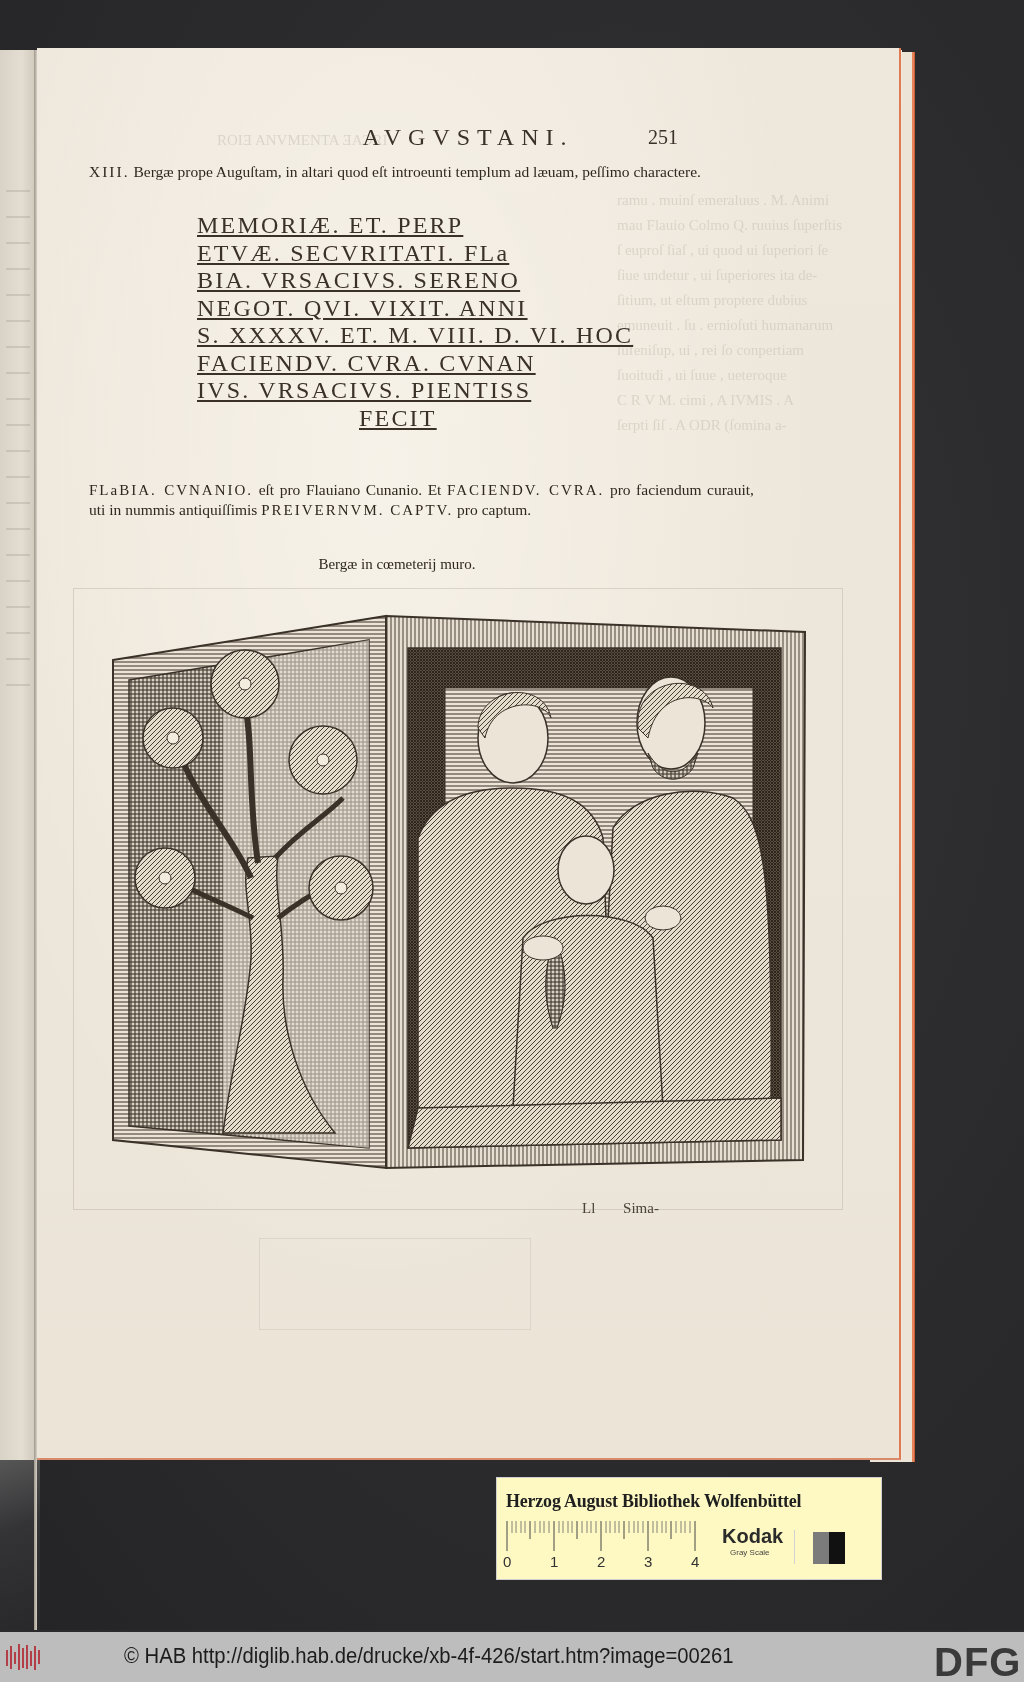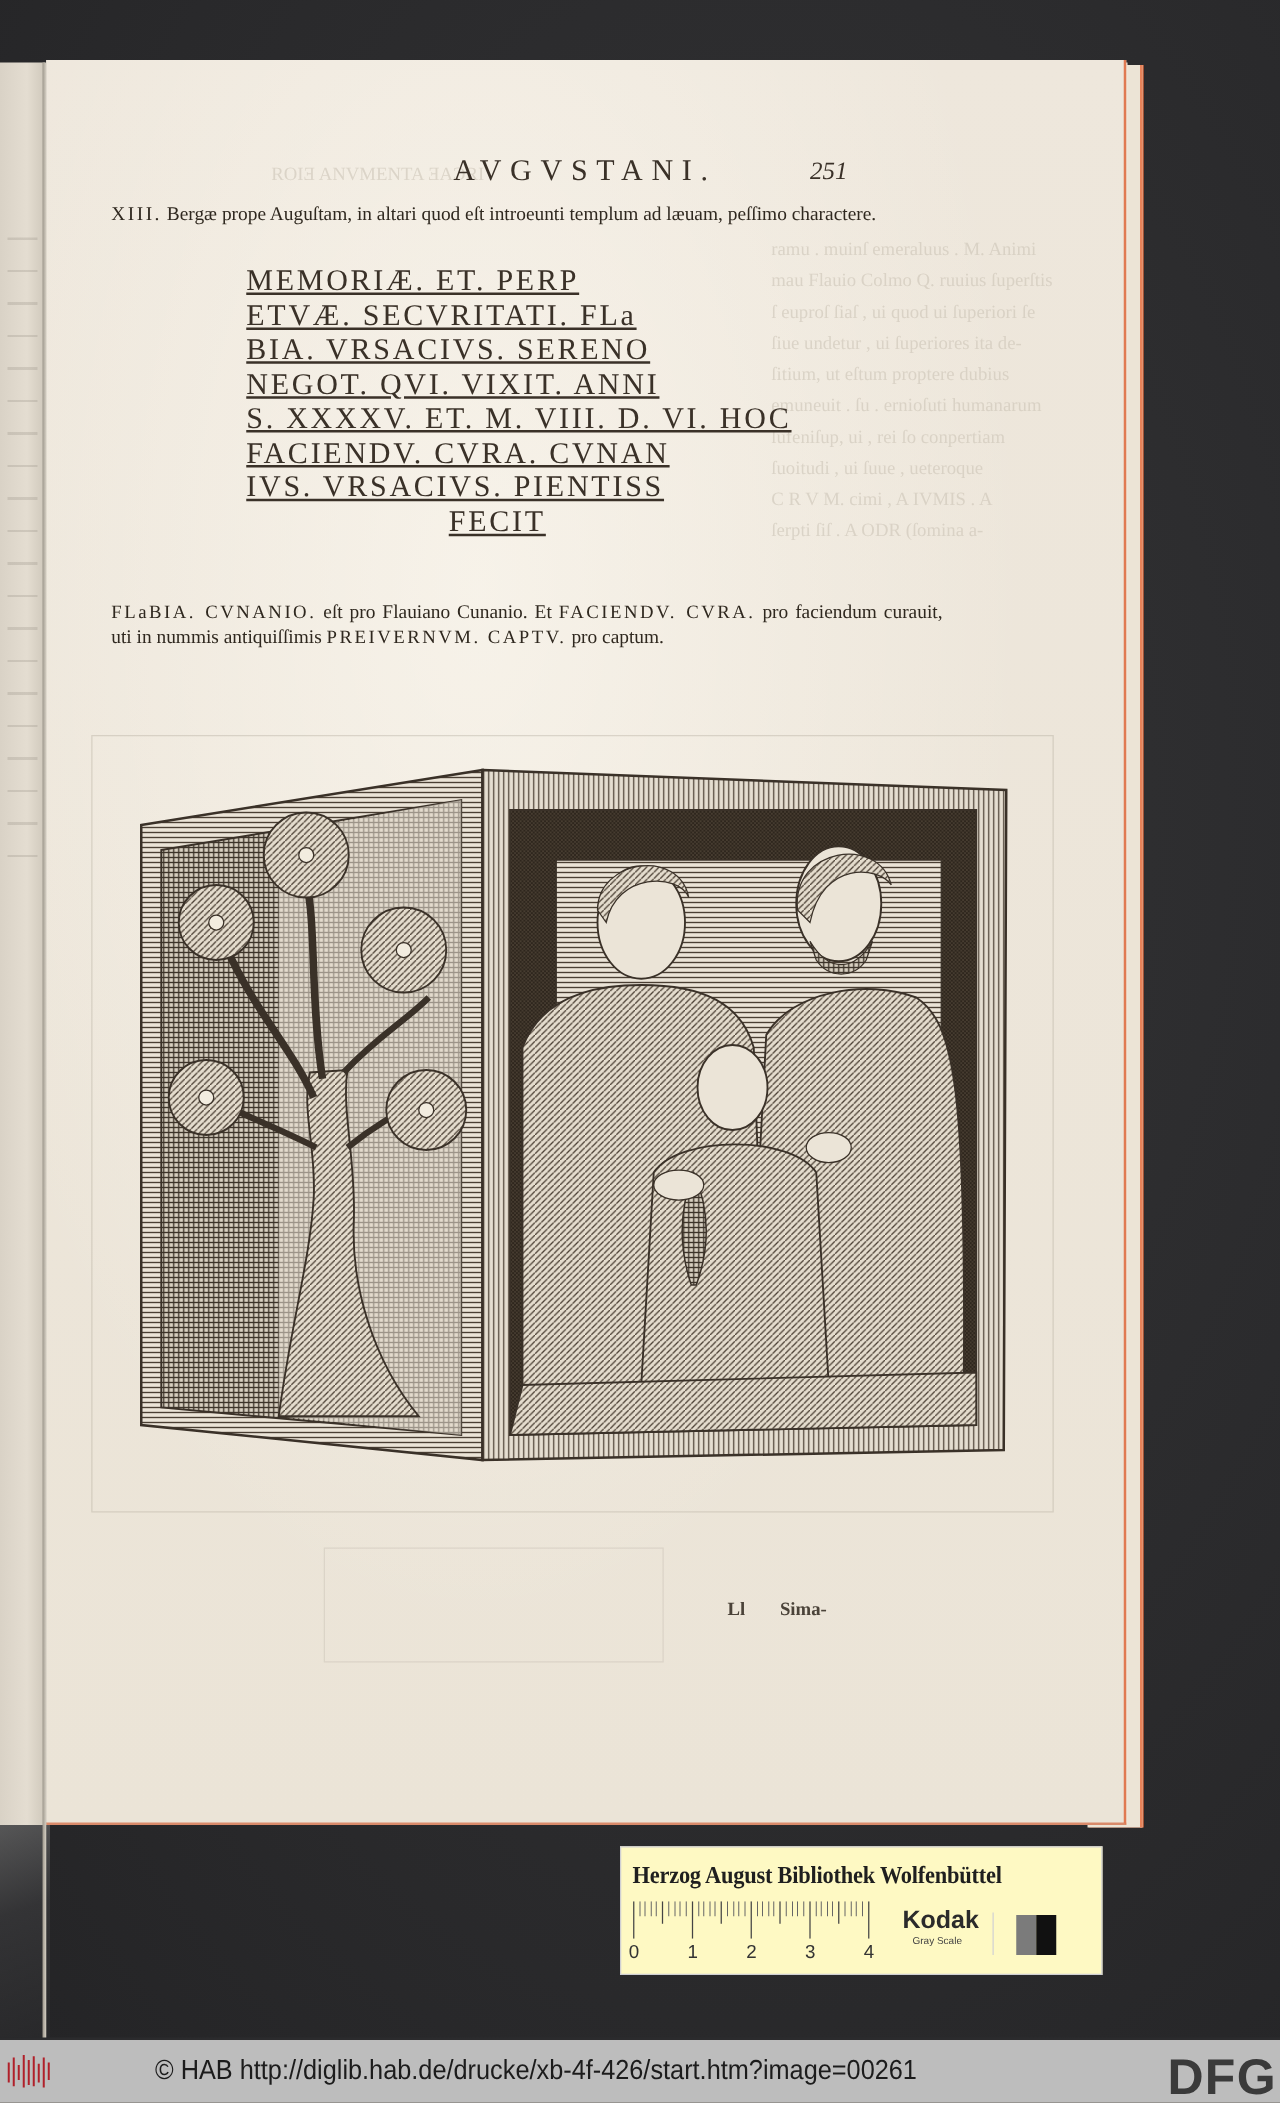--- a/index.html
+++ b/index.html
@@ -56,21 +56,21 @@
   }
   .show-through {
     position:absolute; color:#c9c1b3; font-size:15px; line-height:25px; opacity:.55;
     white-space:nowrap; overflow:hidden;
   }
   .running-head {
     position:absolute; top:76px; left:0; width:100%;
     text-align:center; font-size:24px; letter-spacing:7px; color:#3a3128;
   }
   .page-num {
-    position:absolute; top:78px; left:611px; font-size:20px; color:#3a3128; font-style:italic;
+    position:absolute; top:78px; left:611px; font-size:20px; color:#3a3128; 
   }
   .intro {
     position:absolute; top:114px; left:52px; width:660px;
     font-size:15.5px; line-height:19px; color:#2f281f;
   }
   .intro .num { letter-spacing:2px; }
   .inscription {
     position:absolute; top:164px; left:160px; width:520px;
     font-size:24px; line-height:27.5px; letter-spacing:2.2px; color:#3a3128;text-decoration:underline;
   }
@@ -87,22 +87,22 @@
   }
   
   .engraving {
     position:absolute; left:36px; top:540px; width:768px; height:630px;
   }
   .plate-mark {
     position:absolute; left:0; top:0; width:768px; height:620px;
     border:1px solid rgba(170,160,145,.35);
   }
   .signature {
-    position:absolute; top:1232px; left:545px; font-size:15px; color:#4a4238;
-    word-spacing:24px; font-weight:bold;
+    position:absolute; top:1152px; left:545px; font-size:15px; color:#4a4238;
+    word-spacing:24px; font-weight:normal;
   }
   
   .ghost-box {
     position:absolute; left:222px; top:1190px; width:270px; height:90px;
     border:1px solid rgba(150,140,125,.18);
   }
   
   .color-card {
     position:absolute; left:496px; top:1477px; width:384px; height:101px;
     background:#fef9c3; border:1px solid #cfcfd2;
@@ -188,20 +188,21 @@
     <div class="line">S. XXXXV. ET. M. VIII. D. VI. HOC</div>
     <div class="line">FACIENDV. CVRA. CVNAN</div>
     <div class="line">IVS. VRSACIVS. PIENTISS</div>
     <div class="line fecit">FECIT</div>
   </div>
 
   <div class="commentary">
     <span class="caps">FLaBIA. CVNANIO.</span><span> eſt pro Flauiano Cunanio. Et </span><span class="caps">FACIENDV. CVRA.</span><span> pro faciendum curauit, uti in nummis antiquiſſimis </span><span class="caps">PREIVERNVM. CAPTV.</span><span> pro captum.</span>
   </div>
 
+  <div class="caption">Bergæ in cœmeterij muro.</div>
 
   <div class="engraving">
     <div class="plate-mark"></div>
     <svg width="768" height="630" viewBox="0 0 768 630" xmlns="http://www.w3.org/2000/svg">
       <defs>
         <pattern id="hatchH" width="4" height="4" patternUnits="userSpaceOnUse">
           <rect width="4" height="4" fill="#ebe4d7"></rect>
           <line x1="0" y1="2" x2="4" y2="2" stroke="#4a3f33" stroke-width="1.1"></line>
         </pattern>
         <pattern id="hatchX" width="4" height="4" patternUnits="userSpaceOnUse">

